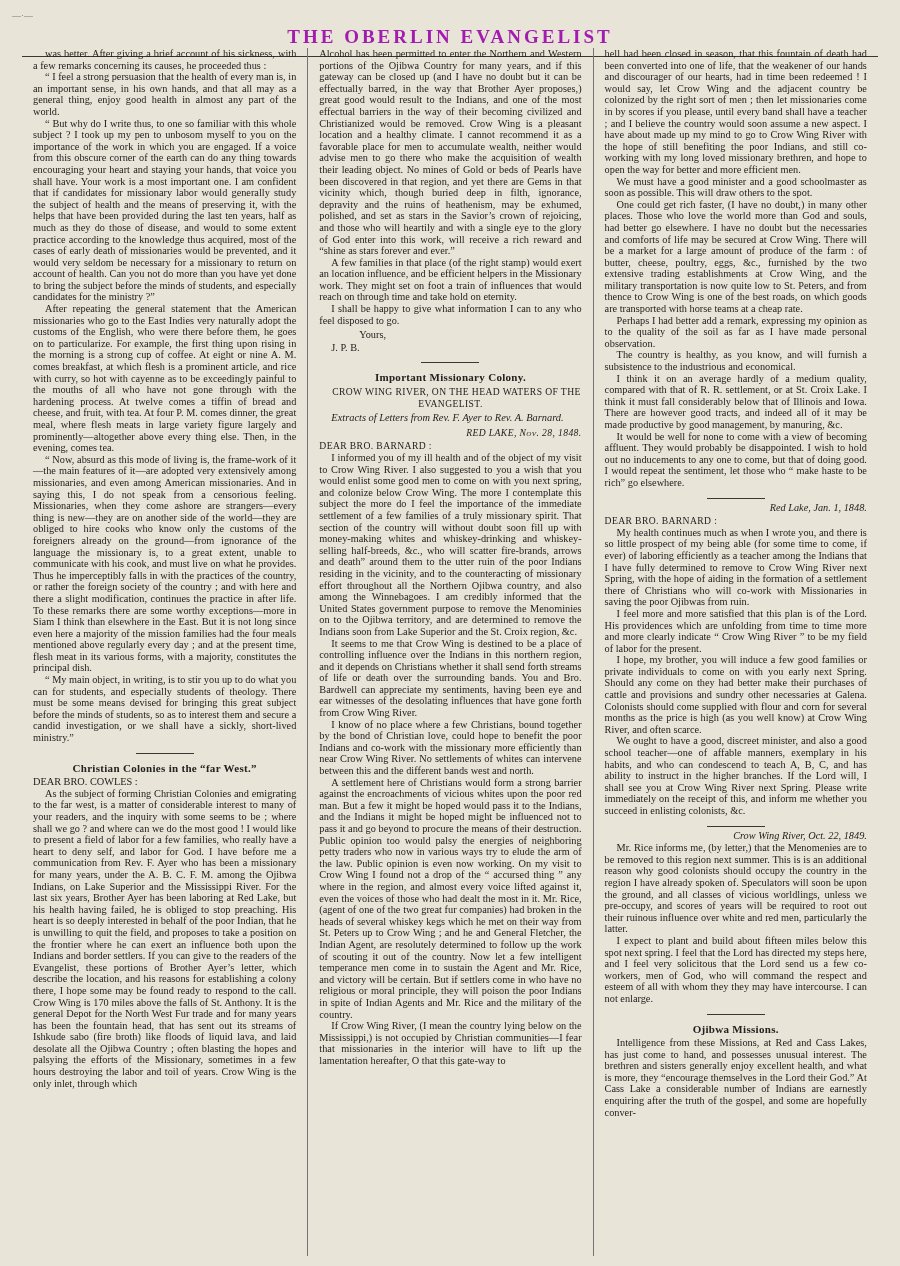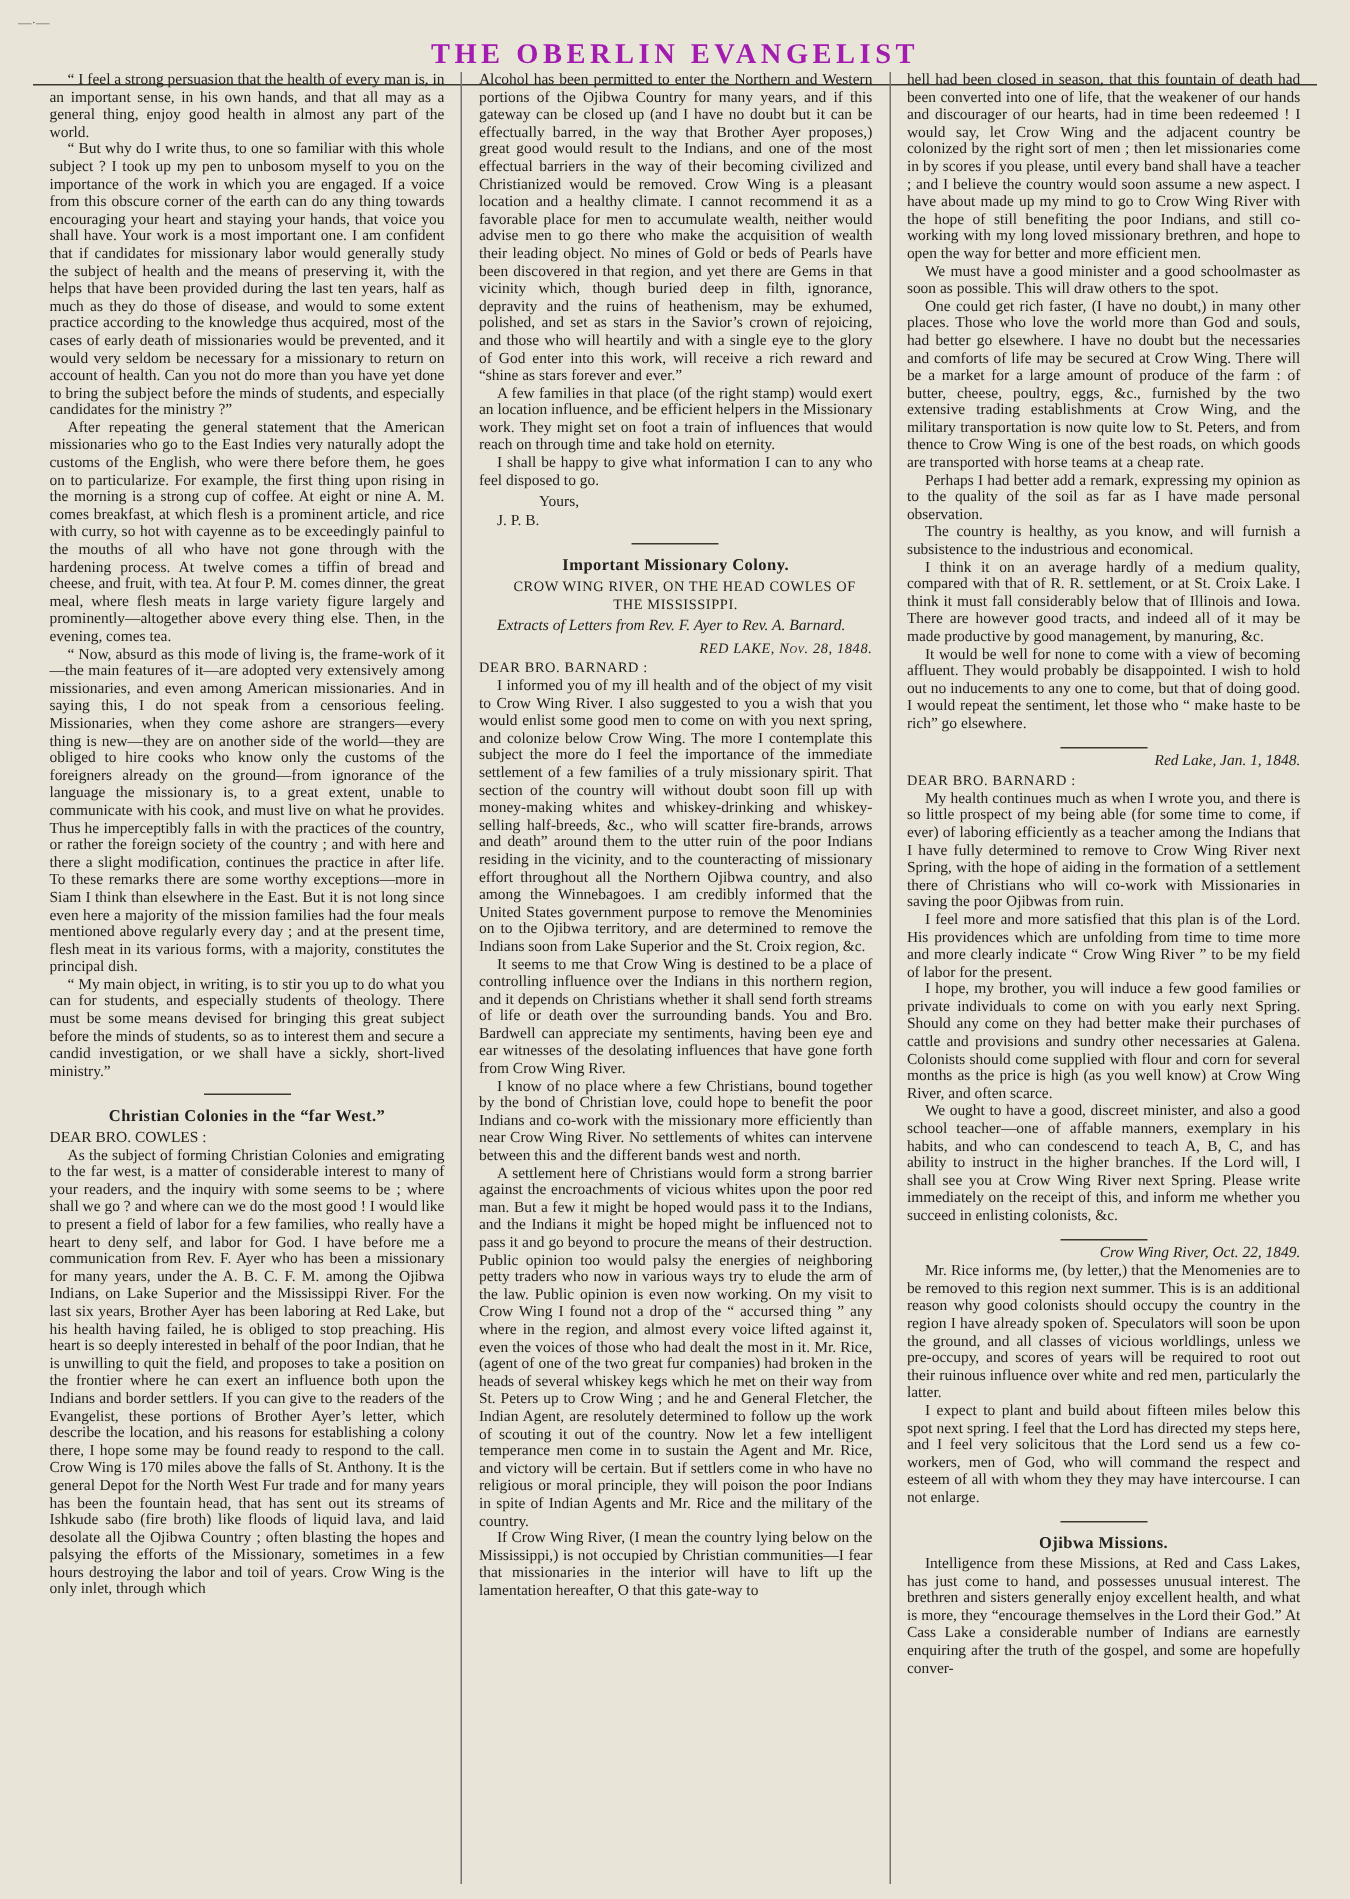--- a/index.html
+++ b/index.html
@@ -114,40 +114,41 @@
 <body>
 
 <div class="page">
   <div class="corner-mark">—·—</div>
   <div class="masthead">THE OBERLIN EVANGELIST</div>
   <div class="rule-top"></div>
 
   <div class="columns">
 
     <div class="col">
+      <p>was better.   After giving a brief account of his sickness, with a few remarks concerning its causes, he proceeded thus :</p>
       <p>“ I feel a strong persuasion that the health of every man is, in an important sense, in his own hands, and that all may as a general thing, enjoy good health in almost any part of the world.</p>
       <p>“ But why do I write thus, to one so familiar with this whole subject ?  I took up my pen to unbosom myself to you on the importance of the work in which you are engaged.   If a voice from this obscure corner of the earth can do any thing towards encouraging your heart and staying your hands, that voice you shall have.   Your work is a most important one.   I am confident that if candidates for missionary labor would generally study the subject of health and the means of preserving it, with the helps that have been provided during the last ten years, half as much as they do those of disease, and would to some extent practice according to the knowledge thus acquired, most of the cases of early death of missionaries would be prevented, and it would very seldom be necessary for a missionary to return on account of health. Can you not do more than you have yet done to bring the subject before the minds of students, and especially candidates for the ministry ?”</p>
       <p>After repeating the general statement that the American missionaries who go to the East Indies very naturally adopt the customs of the English, who were there before them, he goes on to particularize.   For example, the first thing upon rising in the morning is a strong cup of coffee.   At eight or nine A. M. comes breakfast, at which flesh is a prominent article, and rice with curry, so hot with cayenne as to be exceedingly painful to the mouths of all who have not gone through with the hardening process.   At twelve comes a tiffin of bread and cheese, and fruit, with tea.   At four P. M. comes dinner, the great meal, where flesh meats in large variety figure largely and prominently—altogether above every thing else.   Then, in the evening, comes tea.</p>
       <p>“ Now, absurd as this mode of living is, the frame-work of it—the main features of it—are adopted very extensively among missionaries, and even among American missionaries.   And in saying this, I do not speak from a censorious feeling.   Missionaries, when they come ashore are strangers—every thing is new—they are on another side of the world—they are obliged to hire cooks who know only the customs of the foreigners already on the ground—from ignorance of the language the missionary is, to a great extent, unable to communicate with his cook, and must live on what he provides.   Thus he imperceptibly falls in with the practices of the country, or rather the foreign society of the country ; and with here and there a slight modification, continues the practice in after life.   To these remarks there are some worthy exceptions—more in Siam I think than elsewhere in the East.   But it is not long since even here a majority of the mission families had the four meals mentioned above regularly every day ; and at the present time, flesh meat in its various forms, with a majority, constitutes the principal dish.</p>
       <p>“ My main object, in writing, is to stir you up to do what you can for students, and especially students of theology.   There must be some means devised for bringing this great subject before the minds of students, so as to interest them and secure a candid investigation, or we shall have a sickly, short-lived ministry.”</p>
       <div class="sec-head-rule"></div>
       <div class="sec-head">Christian Colonies in the “far West.”</div>
       <p class="addressee">DEAR BRO. COWLES :</p>
       <p>As the subject of forming Christian Colonies and emigrating to the far west, is a matter of considerable interest to many of your readers, and the inquiry with some seems to be ; where shall we go ?  and where can we do the most good !  I would like to present a field of labor for a few families, who really have a heart to deny self, and labor for God.   I have before me a communication from Rev. F. Ayer who has been a missionary for many years, under the A. B. C. F. M. among the Ojibwa Indians, on Lake Superior and the Mississippi River.   For the last six years, Brother Ayer has been laboring at Red Lake, but his health having failed, he is obliged to stop preaching.   His heart is so deeply interested in behalf of the poor Indian, that he is unwilling to quit the field, and proposes to take a position on the frontier where he can exert an influence both upon the Indians and border settlers.   If you can give to the readers of the Evangelist, these portions of Brother Ayer’s letter, which describe the location, and his reasons for establishing a colony there, I hope some may be found ready to respond to the call.   Crow Wing is 170 miles above the falls of St. Anthony.   It is the general Depot for the North West Fur trade and for many years has been the fountain head, that has sent out its streams of Ishkude sabo (fire broth) like floods of liquid lava, and laid desolate all the Ojibwa Country ; often blasting the hopes and palsying the efforts of the Missionary, sometimes in a few hours destroying the labor and toil of years.   Crow Wing is the only inlet, through which</p>
     </div>
 
     <div class="col">
       <p class="noindent">Alcohol has been permitted to enter the Northern and Western portions of the Ojibwa Country for many years, and if this gateway can be closed up (and I have no doubt but it can be effectually barred, in the way that Brother Ayer proposes,) great good would result to the Indians, and one of the most effectual barriers in the way of their becoming civilized and Christianized would be removed.   Crow Wing is a pleasant location and a healthy climate.   I cannot recommend it as a favorable place for men to accumulate wealth, neither would advise men to go there who make the acquisition of wealth their leading object.   No mines of Gold or beds of Pearls have been discovered in that region, and yet there are Gems in that vicinity which, though buried deep in filth, ignorance, depravity and the ruins of heathenism, may be exhumed, polished, and set as stars in the Savior’s crown of rejoicing, and those who will heartily and with a single eye to the glory of God enter into this work, will receive a rich  reward and “shine as stars forever and ever.”</p>
       <p>A few families in that place (of the right stamp) would exert an location influence, and be efficient helpers in the Missionary work.   They might set on foot a train of influences that would reach on through time and take hold on eternity.</p>
       <p>I shall be happy to give what information I can to any who feel disposed to go.</p>
       <p class="yours">Yours,</p>
       <p class="sig-right">J. P. B.</p>
       <div class="sec-head-rule"></div>
       <div class="sec-head">Important Missionary Colony.</div>
-      <p class="smallcaps center">CROW WING RIVER, ON THE HEAD COWLES OF THE MISSISSIPPI.</p>
+      <p class="smallcaps center">CROW WING RIVER, ON THE HEAD WATERS OF THE EVANGELIST.</p>
       <p class="title-italic">Extracts of Letters from Rev. F. Ayer to Rev. A. Barnard.</p>
       <p class="dateline smallcaps">RED LAKE, Nov. 28, 1848.</p>
       <p class="addressee smallcaps">DEAR BRO. BARNARD :</p>
       <p>I informed you of my ill health and of the object of my visit to Crow Wing River.   I also suggested to you a wish that you would enlist some good men to come on with you next spring, and colonize below Crow Wing. The more I contemplate this subject the more do I feel the importance of the immediate settlement of a few families of a truly missionary spirit.   That section of the country will without doubt soon fill up with money-making whites and whiskey-drinking and whiskey-selling half-breeds, &amp;c., who will scatter fire-brands, arrows and death” around them to the utter ruin of the poor Indians residing in the vicinity, and to the counteracting of missionary effort throughout all the Northern Ojibwa country, and also among the Winnebagoes.   I am credibly informed that the United States government purpose to remove the Menominies on to the Ojibwa territory, and are determined to remove the Indians soon from Lake Superior and the St. Croix region, &amp;c.</p>
       <p>It seems to me that Crow Wing is destined to be a place of controlling influence over the Indians in this northern region, and it depends on Christians whether it shall send forth streams of life or death over the surrounding bands.   You and Bro. Bardwell can appreciate my sentiments, having been eye and ear witnesses of the desolating influences that have gone forth from Crow Wing River.</p>
       <p>I know of no place where a few Christians, bound together by the bond of Christian love, could hope to benefit the poor Indians and co-work with the missionary more efficiently than near Crow Wing River.   No settlements of whites can intervene between this and the different bands west and north.</p>
       <p>A settlement here of Christians would form a strong barrier against the encroachments of vicious whites upon the poor red man.   But a few it might be hoped would pass it to the Indians, and the Indians it might be hoped might be influenced not to pass it and go beyond to procure the means of their destruction.   Public opinion too would palsy the energies of neighboring petty traders who now in various ways try to elude the arm of the law. Public opinion is even now working.   On my visit to Crow Wing I found not a drop of the “ accursed thing ” any where in the region, and almost every voice lifted against it, even the voices of those who had dealt the most in it.   Mr. Rice, (agent of one of the two great fur companies) had broken in the heads of several whiskey kegs which he met on their way from St. Peters up to Crow Wing ; and he and General Fletcher, the Indian Agent, are resolutely determined to follow up the work of scouting it out of the country.   Now let a few intelligent temperance men come in to sustain the Agent and Mr. Rice, and victory will be certain.   But if settlers come in who have no religious or moral principle, they will poison the poor Indians in spite of Indian Agents and Mr. Rice and the military of the country.</p>
       <p>If Crow Wing River, (I mean the country lying below on the Mississippi,) is not occupied by Christian communities—I fear that missionaries in the interior will have to lift up the lamentation hereafter, O that this gate-way to</p>
     </div>
 

